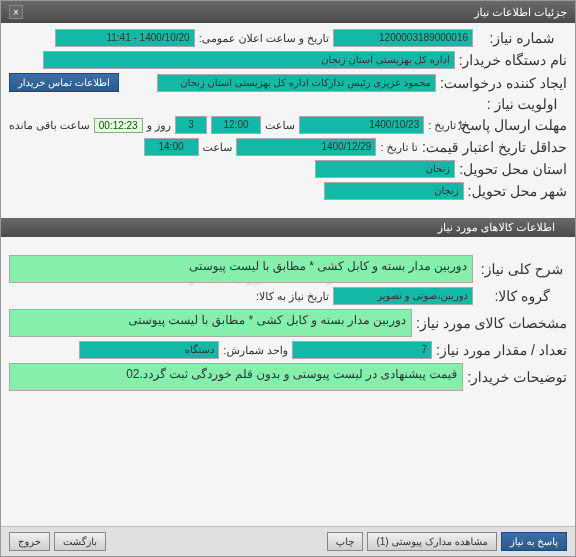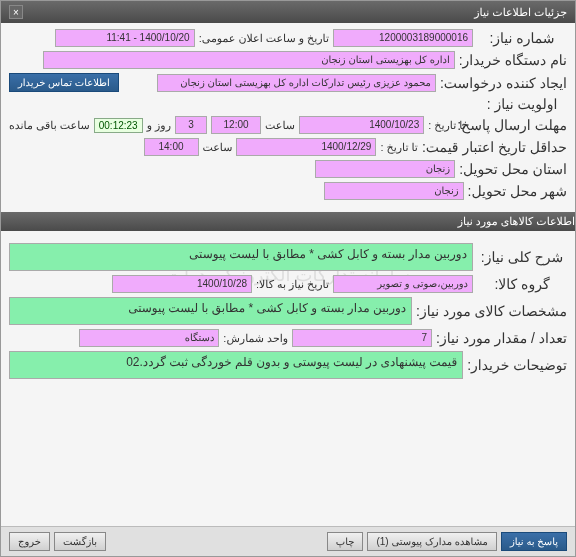--- a/index.html
+++ b/index.html
@@ -5,27 +5,27 @@
 * { margin: 0; padding: 0; box-sizing: border-box; font-family: Tahoma, Arial, sans-serif; }
 body { background: #e8e8e8; width: 576px; height: 557px; overflow: hidden; font-size: 11px; direction: rtl; }
 .window { background: #fff; border: 1px solid #999; width: 100%; height: 100%; display: flex; flex-direction: column; }
 .titlebar { background: linear-gradient(#6a6a6a, #4a4a4a); color: #fff; padding: 4px 8px; display: flex; justify-content: space-between; align-items: center; font-size: 11px; }
 .titlebar .close-btn { width: 14px; height: 14px; background: #666; color: #fff; display: flex; align-items: center; justify-content: center; border: 1px solid #888; cursor: pointer; font-size: 10px; }
 .content { padding: 6px 8px; flex: 1; overflow: hidden; background: #f5f5f5; position: relative; }
 .watermark { position: absolute; top: 50%; left: 50%; transform: translate(-50%, -50%); font-size: 18px; color: #ddd; pointer-events: none; white-space: nowrap; z-index: 0; }
 .form-row { display: flex; align-items: center; margin-bottom: 4px; gap: 4px; position: relative; z-index: 1; }
 .label { color: #333; font-size: 14px; white-space: nowrap; min-width: 90px; text-align: center; }
 .label-inline { color: #333; font-size: 11px; white-space: nowrap; }
-.field { background: #f0abfc; border: 1px solid #aaa; padding: 2px 4px; font-size: 10px; height: 18px; color: #333; }
+.field { background: #14b8a6; border: 1px solid #aaa; padding: 2px 4px; font-size: 10px; height: 18px; color: #333; }
 .field-long { flex: 1; min-width: 200px; margin-left: 34px; }
 .field-med { width: 140px; }
 .field-tiny { width: 35px; text-align: center; }
 .field-time { width: 55px; text-align: center; }
 .textarea { background: #86efac; border: 1px solid #aaa; padding: 3px 5px; font-size: 12px; min-height: 28px; flex: 1; color: #333; }
-.section-header { background: linear-gradient(#6a6a6a, #4a4a4a); color: #fff; padding: 3px 0; font-size: 11px; margin: 12px -8px; }
+.section-header { background: linear-gradient(#6a6a6a, #4a4a4a); color: #fff; padding: 3px 20px; font-size: 11px; margin: 18px -8px; }
 .btn { background: linear-gradient(#f0f0f0, #d0d0d0); border: 1px solid #888; padding: 3px 8px; font-size: 10px; cursor: pointer; color: #333; white-space: nowrap; }
 .btn-blue { background: linear-gradient(#3a6fa8, #2a5a8a); color: #fff; border: 1px solid #1a4a7a; }
 .footer { background: #e0e0e0; border-top: 1px solid #bbb; padding: 5px 8px; display: flex; gap: 4px; justify-content: flex-start; }
 .countdown { background: #e8ffe0; border: 1px solid #8a8; padding: 1px 4px; font-size: 10px; color: #050; }
 .spacer { flex: 1; }
 </style>
 </head>
 <body>
 
 <div class="window">
@@ -93,21 +93,20 @@
 
     <div class="form-row">
       <span class="label">شرح کلی نیاز:</span>
       <div class="textarea">دوربین مدار بسته و کابل کشی * مطابق با لیست پیوستی</div>
     </div>
 
     <div class="form-row">
       <span class="label">گروه کالا:</span>
       <span class="field field-med">دوربین،صوتی و تصویر</span>
       <span class="label-inline">تاریخ نیاز به کالا:</span>
-      <span class="field field-med">1400/10/28</span>
     </div>
 
     <div class="form-row">
       <span class="label">مشخصات کالای مورد نیاز:</span>
       <div class="textarea">دوربین مدار بسته و کابل کشی * مطابق با لیست پیوستی</div>
     </div>
 
     <div class="form-row">
       <span class="label">تعداد / مقدار مورد نیاز:</span>
       <span class="field field-med">7</span>

